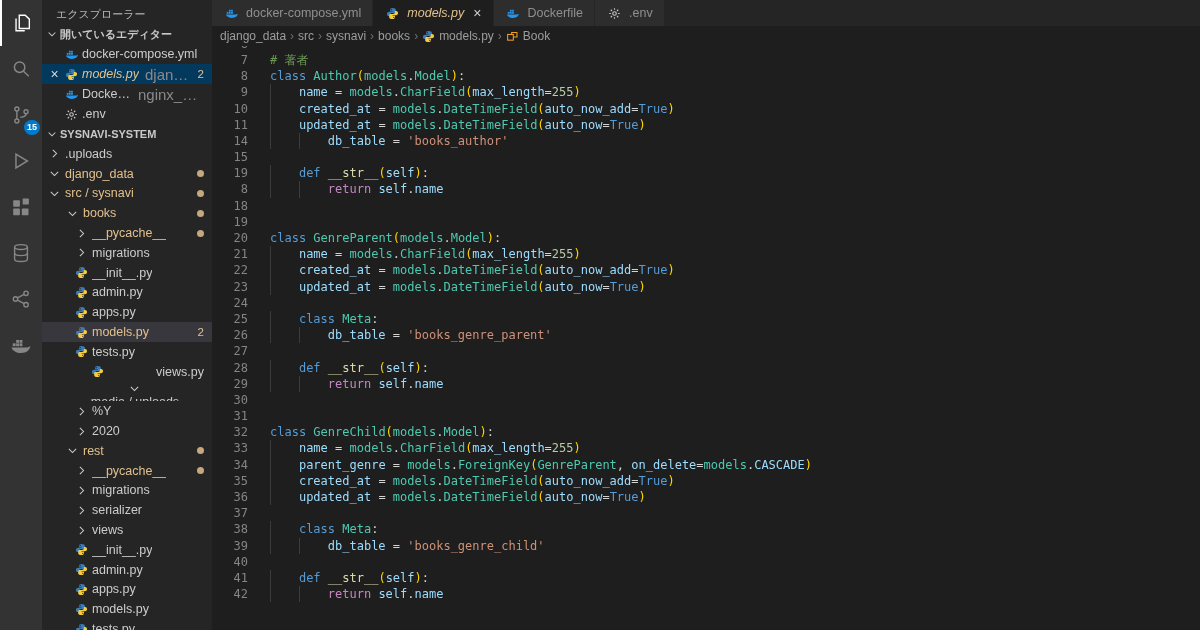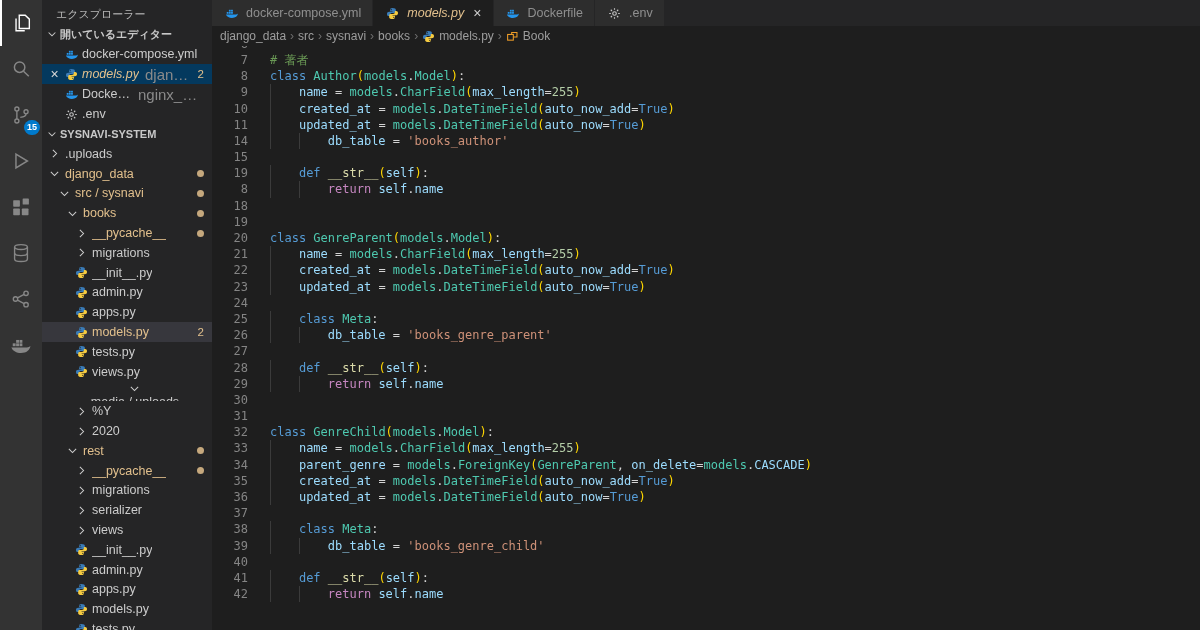--- a/index.html
+++ b/index.html
@@ -249,21 +249,21 @@
       </div>
       <div class="tree-row" style="padding-left: 4px;">
         <span class="chev">
           <svg viewBox="0 0 16 16" width="13" height="13" fill="none" stroke="currentColor" stroke-width="1.3">
             <path d="M3.5 6L8 10.5 12.5 6"></path>
           </svg>
         </span>
         <span class="tree-label modified">django_data</span>
         <span class="mod-dot"></span>
       </div>
-      <div class="tree-row" style="padding-left: 14px;">
+      <div class="tree-row" style="padding-left: 4px;">
         <span class="chev">
           <svg viewBox="0 0 16 16" width="13" height="13" fill="none" stroke="currentColor" stroke-width="1.3">
             <path d="M3.5 6L8 10.5 12.5 6"></path>
           </svg>
         </span>
         <span class="tree-label modified">src / sysnavi</span>
         <span class="mod-dot"></span>
       </div>
       <div class="tree-row" style="padding-left: 22px;">
         <span class="chev">
@@ -330,21 +330,21 @@
       </div>
       <div class="tree-row" style="padding-left: 31px;">
         <span class="f-ic">
           <svg viewBox="0 0 16 16" width="13" height="13">
             <path fill="#3A7CB8" d="M7.9 1.2c-2 0-2.9.9-2.9 2.3v1.6h3v.6H3.9c-1.5 0-2.7 1-2.7 2.8 0 1.8 1 2.7 2.4 2.7h1.5V9.5c0-1.3 1-2.1 2.3-2.1h3c1 0 1.7-.8 1.7-1.8V3.5c0-1.4-1.2-2.3-4.2-2.3zM6.4 2.6a.75.75 0 1 1 0 1.5.75.75 0 0 1 0-1.5z"></path>
             <path fill="#F5CB41" d="M8.1 14.8c2 0 2.9-.9 2.9-2.3v-1.6H8v-.6h4.1c1.5 0 2.7-1 2.7-2.8 0-1.8-1-2.7-2.4-2.7h-1.5v1.7c0 1.3-1 2.1-2.3 2.1h-3c-1 0-1.7.8-1.7 1.8v2.1c0 1.4 1.2 2.3 4.2 2.3zm1.5-1.4a.75.75 0 1 1 0-1.5.75.75 0 0 1 0 1.5z"></path>
           </svg>
         </span>
         <span class="tree-label">tests.py</span>
       </div>
-      <div class="tree-row" style="padding-left: 31px;">
+      <div class="tree-row" style="padding-left: 47px; gap: 48px;">
         <span class="f-ic">
           <svg viewBox="0 0 16 16" width="13" height="13">
             <path fill="#3A7CB8" d="M7.9 1.2c-2 0-2.9.9-2.9 2.3v1.6h3v.6H3.9c-1.5 0-2.7 1-2.7 2.8 0 1.8 1 2.7 2.4 2.7h1.5V9.5c0-1.3 1-2.1 2.3-2.1h3c1 0 1.7-.8 1.7-1.8V3.5c0-1.4-1.2-2.3-4.2-2.3zM6.4 2.6a.75.75 0 1 1 0 1.5.75.75 0 0 1 0-1.5z"></path>
             <path fill="#F5CB41" d="M8.1 14.8c2 0 2.9-.9 2.9-2.3v-1.6H8v-.6h4.1c1.5 0 2.7-1 2.7-2.8 0-1.8-1-2.7-2.4-2.7h-1.5v1.7c0 1.3-1 2.1-2.3 2.1h-3c-1 0-1.7.8-1.7 1.8v2.1c0 1.4 1.2 2.3 4.2 2.3zm1.5-1.4a.75.75 0 1 1 0-1.5.75.75 0 0 1 0 1.5z"></path>
           </svg>
         </span>
         <span class="tree-label">views.py</span>
       </div>
       <div class="tree-row" style="padding-left: 22px; flex-direction: column;">
         <span class="chev">

